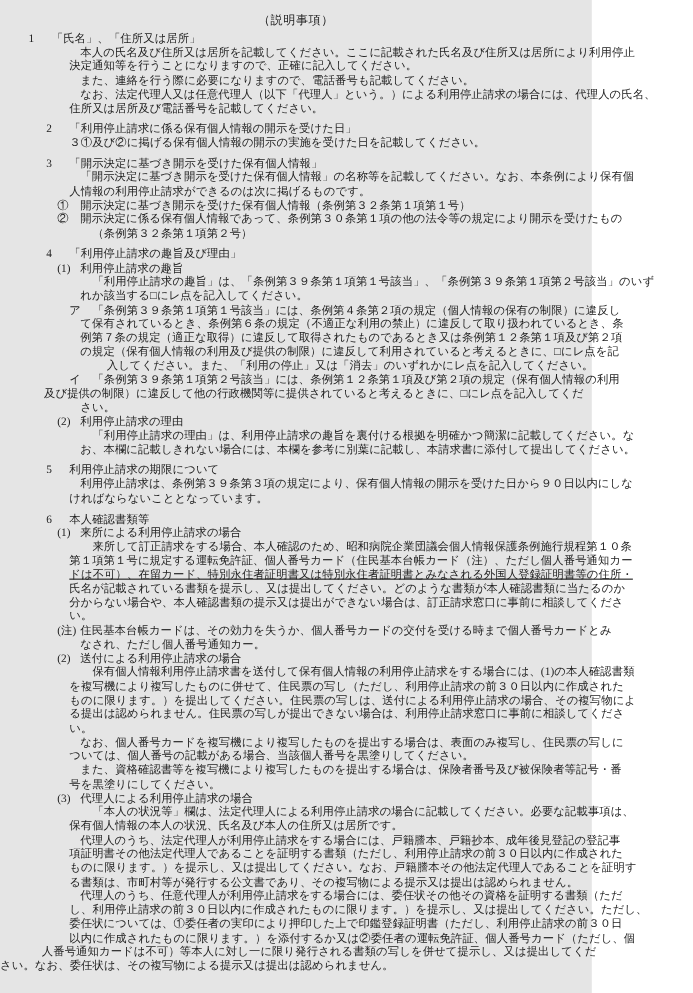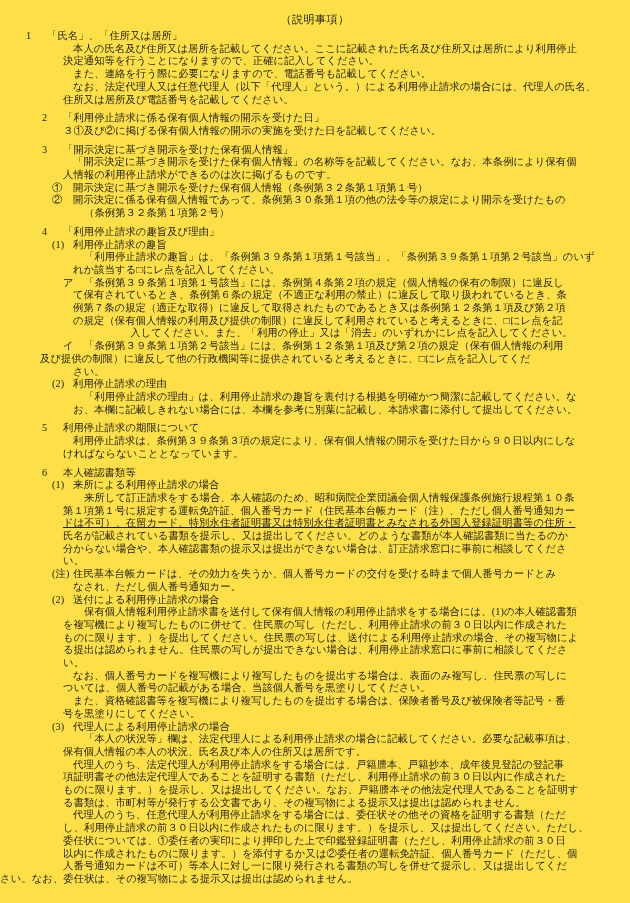--- a/index.html
+++ b/index.html
@@ -9,24 +9,24 @@
   }
   body {
     width: 630px;
     height: 903px;
     overflow: hidden;
     font-family: "Liberation Serif", "DejaVu Serif", serif;
     color: #1c1c1c;
   }
   .page {
     box-sizing: border-box;
-    width: 630px;
+    width: 538px;
     height: 903px;
     padding-top: 12px;
-    background: #fde047;
+    background: #e5e5e5;
   }
   .doc-title {
     text-align: center;
     font-size: 11px;
     line-height: 15px;
     letter-spacing: 0.5px;
   }
   .section { margin-top: 6px; }
   .section:first-of-type { margin-top: 3px; }
   .line {
@@ -69,21 +69,21 @@
       </div>
       <div class="section">
         <div class="line" style="padding-left: 42px;"><span class="marker">4</span><span>「利用停止請求の趣旨及び理由」</span></div>
         <div class="line" style="padding-left: 52px;"><span class="marker">(1)</span><span>利用停止請求の趣旨</span></div>
         <div class="line" style="padding-left: 84px;"><span>「利用停止請求の趣旨」は、「条例第３９条第１項第１号該当」、「条例第３９条第１項第２号該当」のいず</span></div>
         <div class="line" style="padding-left: 73px;"><span>れか該当する□にレ点を記入してください。</span></div>
         <div class="line" style="padding-left: 63px;"><span class="marker">ア</span><span>「条例第３９条第１項第１号該当」には、条例第４条第２項の規定（個人情報の保有の制限）に違反し</span></div>
         <div class="line" style="padding-left: 73px;"><span>て保有されているとき、条例第６条の規定（不適正な利用の禁止）に違反して取り扱われているとき、条</span></div>
         <div class="line" style="padding-left: 73px;"><span>例第７条の規定（適正な取得）に違反して取得されたものであるとき又は条例第１２条第１項及び第２項</span></div>
         <div class="line" style="padding-left: 73px;"><span>の規定（保有個人情報の利用及び提供の制限）に違反して利用されていると考えるときに、□にレ点を記</span></div>
-        <div class="line" style="padding-left: 73px; text-align: center;"><span>入してください。また、「利用の停止」又は「消去」のいずれかにレ点を記入してください。</span></div>
+        <div class="line" style="padding-left: 97px;"><span>入してください。また、「利用の停止」又は「消去」のいずれかにレ点を記入してください。</span></div>
         <div class="line" style="padding-left: 63px;"><span class="marker">イ</span><span>「条例第３９条第１項第２号該当」には、条例第１２条第１項及び第２項の規定（保有個人情報の利用</span></div>
         <div class="line" style="padding-left: 40px;"><span>及び提供の制限）に違反して他の行政機関等に提供されていると考えるときに、□にレ点を記入してくだ</span></div>
         <div class="line" style="padding-left: 73px;"><span>さい。</span></div>
         <div class="line" style="padding-left: 52px;"><span class="marker">(2)</span><span>利用停止請求の理由</span></div>
         <div class="line" style="padding-left: 84px;"><span>「利用停止請求の理由」は、利用停止請求の趣旨を裏付ける根拠を明確かつ簡潔に記載してください。な</span></div>
         <div class="line" style="padding-left: 73px;"><span>お、本欄に記載しきれない場合には、本欄を参考に別葉に記載し、本請求書に添付して提出してください。</span></div>
       </div>
       <div class="section">
         <div class="line" style="padding-left: 42px;"><span class="marker">5</span><span>利用停止請求の期限について</span></div>
         <div class="line" style="padding-left: 73px;"><span>利用停止請求は、条例第３９条第３項の規定により、保有個人情報の開示を受けた日から９０日以内にしな</span></div>
@@ -114,17 +114,17 @@
         <div class="line" style="padding-left: 84px;"><span>「本人の状況等」欄は、法定代理人による利用停止請求の場合に記載してください。必要な記載事項は、</span></div>
         <div class="line" style="padding-left: 63px;"><span>保有個人情報の本人の状況、氏名及び本人の住所又は居所です。</span></div>
         <div class="line" style="padding-left: 73px;"><span>代理人のうち、法定代理人が利用停止請求をする場合には、戸籍謄本、戸籍抄本、成年後見登記の登記事</span></div>
         <div class="line" style="padding-left: 63px;"><span>項証明書その他法定代理人であることを証明する書類（ただし、利用停止請求の前３０日以内に作成された</span></div>
         <div class="line" style="padding-left: 63px;"><span>ものに限ります。）を提示し、又は提出してください。なお、戸籍謄本その他法定代理人であることを証明す</span></div>
         <div class="line" style="padding-left: 63px;"><span>る書類は、市町村等が発行する公文書であり、その複写物による提示又は提出は認められません。</span></div>
         <div class="line" style="padding-left: 73px;"><span>代理人のうち、任意代理人が利用停止請求をする場合には、委任状その他その資格を証明する書類（ただ</span></div>
         <div class="line" style="padding-left: 63px;"><span>し、利用停止請求の前３０日以内に作成されたものに限ります。）を提示し、又は提出してください。ただし、</span></div>
         <div class="line" style="padding-left: 63px;"><span>委任状については、①委任者の実印により押印した上で印鑑登録証明書（ただし、利用停止請求の前３０日</span></div>
         <div class="line" style="padding-left: 63px;"><span>以内に作成されたものに限ります。）を添付するか又は②委任者の運転免許証、個人番号カード（ただし、個</span></div>
-        <div class="line" style="padding-left: 63px;"><span>人番号通知カードは不可）等本人に対し一に限り発行される書類の写しを併せて提示し、又は提出してくだ</span></div>
+        <div class="line" style="padding-left: 38px;"><span>人番号通知カードは不可）等本人に対し一に限り発行される書類の写しを併せて提示し、又は提出してくだ</span></div>
         <div class="line" style=""><span>さい。なお、委任状は、その複写物による提示又は提出は認められません。</span></div>
       </div>
     </div>
 </div>
 
 </body></html>

